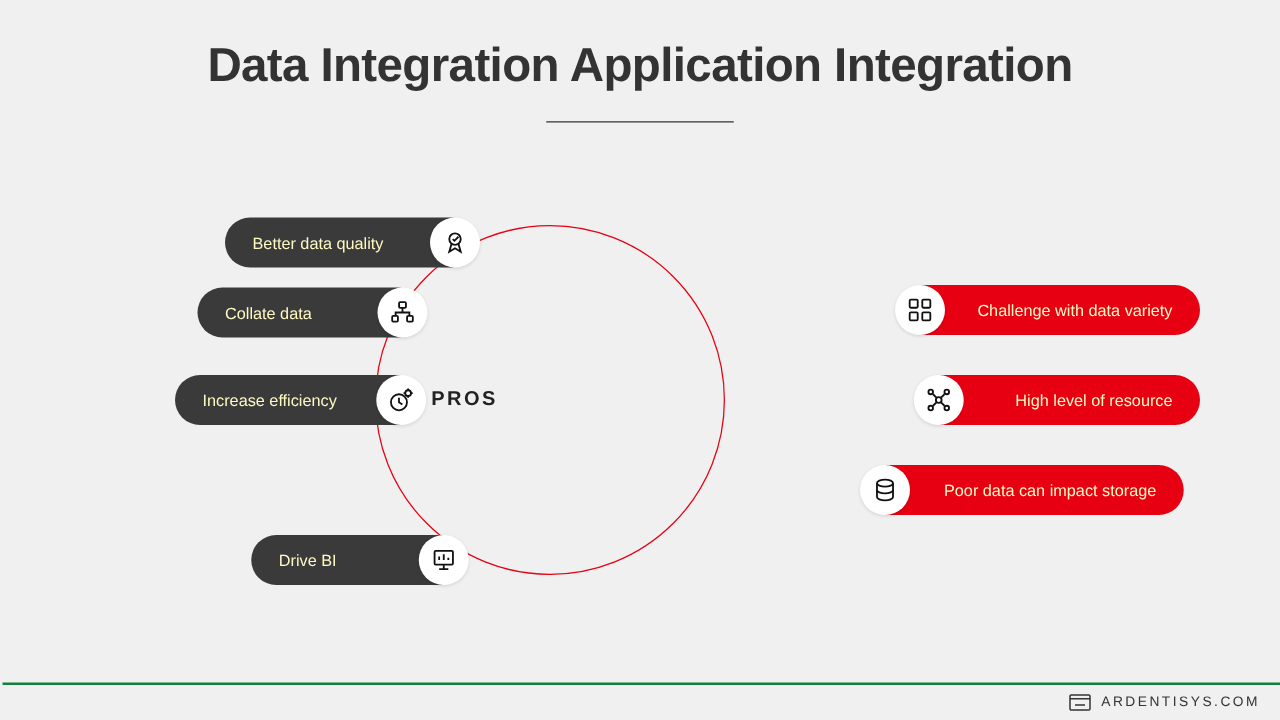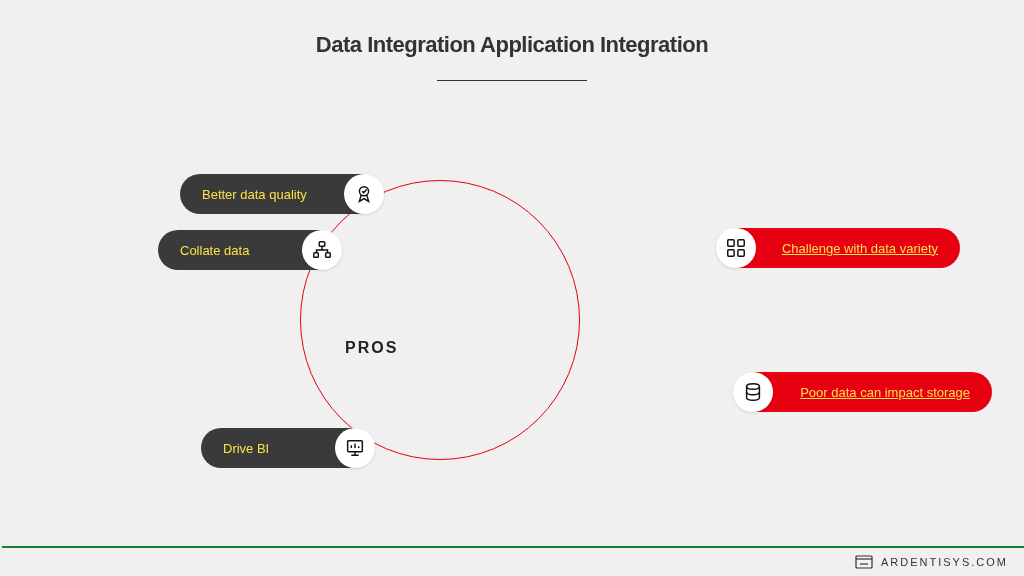--- a/index.html
+++ b/index.html
@@ -4,21 +4,21 @@
 <style>
   * { box-sizing: border-box; margin: 0; padding: 0; }
   html, body { width: 1024px; height: 576px; overflow: hidden; }
   body {
     background: #f0f0f0;
     font-family: -apple-system, BlinkMacSystemFont, "Segoe UI", Arial, sans-serif;
     position: relative;
   }
   .title {
     text-align: center;
-    font-size: 22px;
+    font-size: 38px;
     font-weight: 700;
     color: #333;
     padding-top: 32px;
     letter-spacing: -0.5px;
   }
   .underline {
     width: 150px;
     height: 1px;
     background: #333;
     margin: 22px auto 0;
@@ -42,45 +42,44 @@
   .circle.right { left: 480px; }
   .circle-label {
     position: absolute;
     top: 50%;
     transform: translateY(-50%);
     font-weight: 700;
     font-size: 16px;
     letter-spacing: 2px;
     color: #222;
   }
-  .circle.left  .circle-label { left: 44px; margin-top: 28px; }
+  .circle.left  .circle-label { left: 44px; }
   .circle.right .circle-label { right: 44px; }
 
   .pill {
     position: absolute;
     height: 40px;
     border-radius: 20px;
     display: flex;
     align-items: center;
-    color: #fde047;
+    color: #fef9c3;
     font-size: 13px;
     font-weight: 400;
   }
   .pill.pro {
     background: #3a3a3a;
     justify-content: flex-start;
     padding-left: 22px;
     padding-right: 50px;
   }
   .pill.con {
     background: #e60012;
     justify-content: flex-end;
     padding-right: 22px;
     padding-left: 50px;
-    text-decoration: underline;
   }
   .pill .badge {
     position: absolute;
     width: 40px;
     height: 40px;
     background: #fff;
     border-radius: 50%;
     top: 0;
     display: flex;
     align-items: center;
@@ -94,21 +93,21 @@
   
   .p0 { top:  34px; left: 180px; width: 200px; }
   .p1 { top:  90px; left: 158px; width: 180px; align-items: center; }
   .p2 { top: 160px; left: 140px; width: 197px; }
   .p3 { top: 230px; left: 133px; width: 216px; }
   .p4 { top: 288px; left: 201px; width: 170px; }
 
   
   .c0 { top:  88px; left: 720px; width: 240px; }
   .c1 { top: 160px; left: 735px; width: 225px; }
-  .c2 { top: 232px; left: 737px; width: 255px; }
+  .c2 { top: 232px; left: 692px; width: 255px; }
 
   .footer {
     position: absolute;
     bottom: 0;
     left: 2px;
     width: 1024px;
     height: 30px;
     border-top: 2px solid #15803d;
     display: flex;
     align-items: center;
@@ -195,36 +194,52 @@
       </span>
   </div>
   <div class="pill pro p1">
     <span>Collate data</span>
     <span class="badge">
         <svg viewBox="0 0 24 24">
           <use href="#org-chart-icon"></use>
         </svg>
       </span>
   </div>
+  <div class="pill pro p2">
+    <span>Increase efficiency</span>
+    <span class="badge">
+        <svg viewBox="0 0 24 24">
+          <use href="#clock-gear-icon"></use>
+        </svg>
+      </span>
+  </div>
   <div class="pill pro p4">
     <span>Drive BI</span>
     <span class="badge">
         <svg viewBox="0 0 24 24">
           <use href="#presentation-icon"></use>
         </svg>
       </span>
   </div>
 
   <div class="pill con c0">
     <span class="badge">
         <svg viewBox="0 0 24 24">
           <use href="#data-variety-icon"></use>
         </svg>
       </span>
     <span>Challenge with data variety</span>
+  </div>
+  <div class="pill con c1">
+    <span class="badge">
+        <svg viewBox="0 0 24 24">
+          <use href="#network-icon"></use>
+        </svg>
+      </span>
+    <span>High level of resource</span>
   </div>
   <div class="pill con c2">
     <span class="badge">
         <svg viewBox="0 0 24 24">
           <use href="#storage-icon"></use>
         </svg>
       </span>
     <span>Poor data can impact storage</span>
   </div>
 

